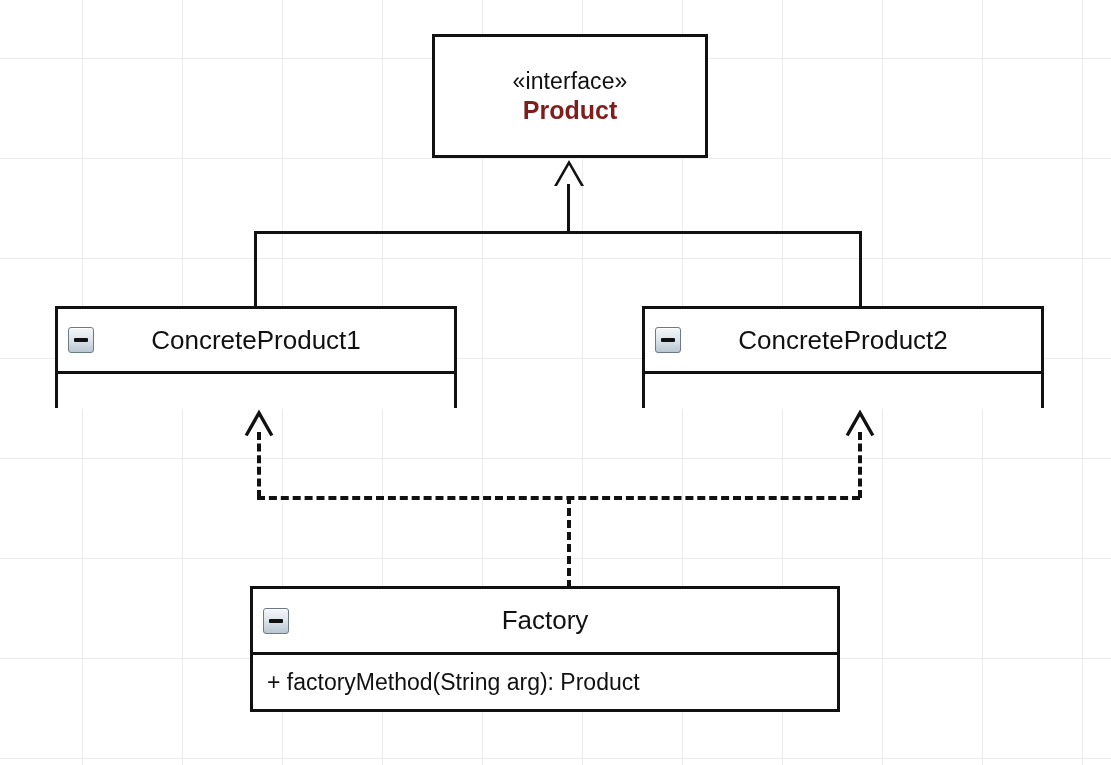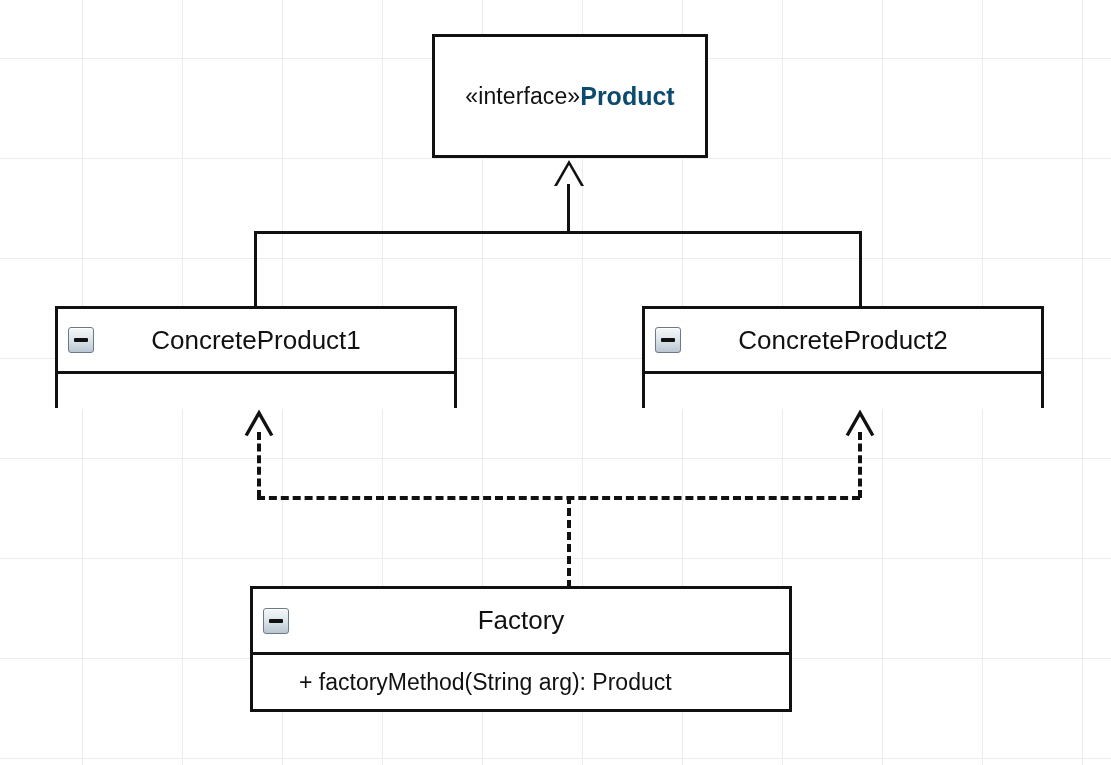--- a/index.html
+++ b/index.html
@@ -30,49 +30,48 @@
     border: 3px solid #111111;
   }
   .uml-compartment {
     position: relative;
     box-sizing: border-box;
     width: 100%;
     background: #ffffff;
   }
   .compartment-divider {
     border-top: 3px solid #111111;
-    padding-left: 32px;
   }
 
   
   #product-box {
     left: 432px;
     top: 34px;
     width: 276px;
     height: 124px;
   }
   #product-box .product-inner {
     width: 100%;
     height: 100%;
     display: flex;
-    flex-direction: row;
+    flex-direction: column;
     align-items: center;
     justify-content: center;
     line-height: 1.22;
   }
   .stereotype-text {
     font-size: 23px;
     font-weight: normal;
     color: #111111;
     letter-spacing: 0.1px;
   }
   .iface-name-text {
     font-size: 25px;
     font-weight: bold;
-    color: #0c4a6e;
+    color: #7f1d1d;
     margin-top: 0;
   }
 
   
   .class-header {
     position: relative;
     height: 62px;
     display: flex;
     align-items: center;
     justify-content: center;
@@ -115,21 +114,21 @@
   }
   .collapse-icon .minus-bar {
     width: 14px;
     height: 4px;
     background: #111111;
     border-radius: 1px;
   }
 
   #concrete1-box { left: 55px;  top: 306px; width: 402px; height: 102px; }
   #concrete2-box { left: 642px; top: 306px; width: 402px; height: 102px; }
-  #factory-box   { left: 250px; top: 586px; width: 542px; height: 126px; }
+  #factory-box   { left: 250px; top: 586px; width: 590px; height: 126px; }
 
   #factory-box .class-header { height: 63px; }
   #factory-box .class-body   { height: 57px; }
 
   
   .edge {
     position: absolute;
     background: #111111;
   }
   .edge-v { width: 3px; }

